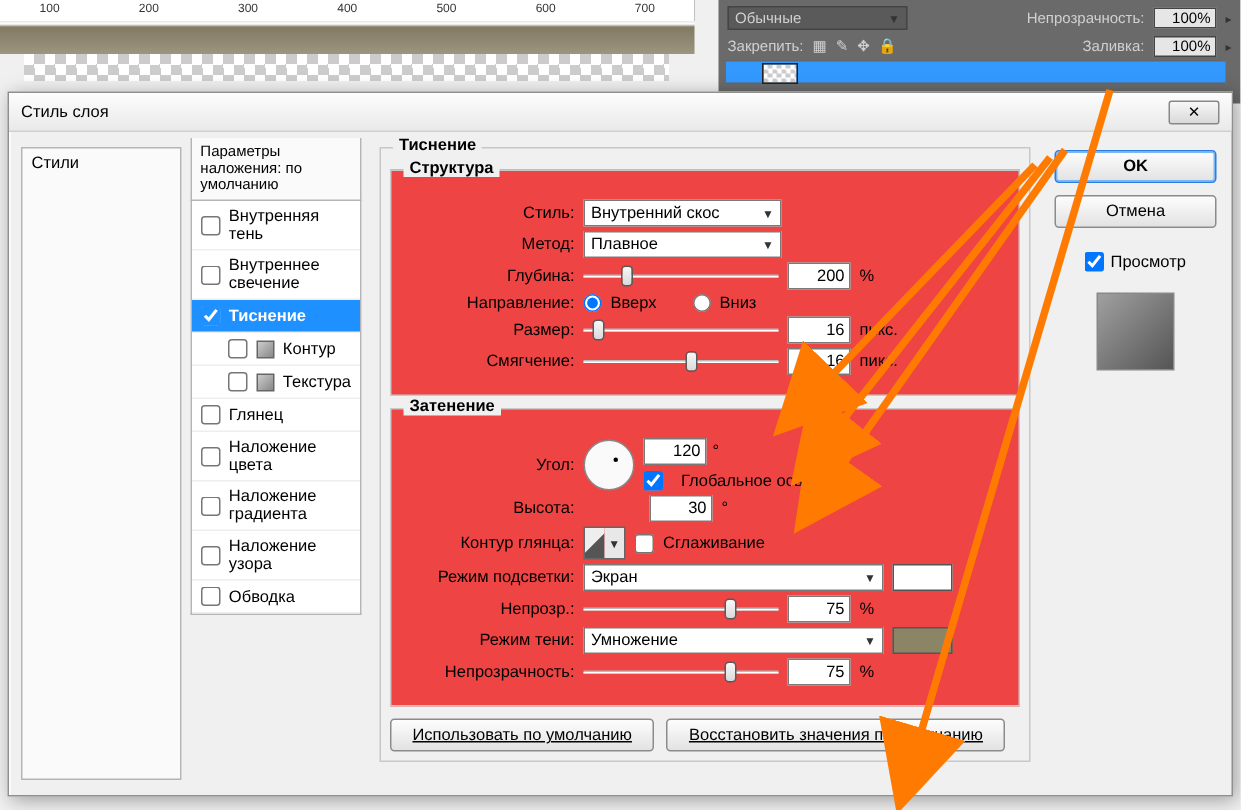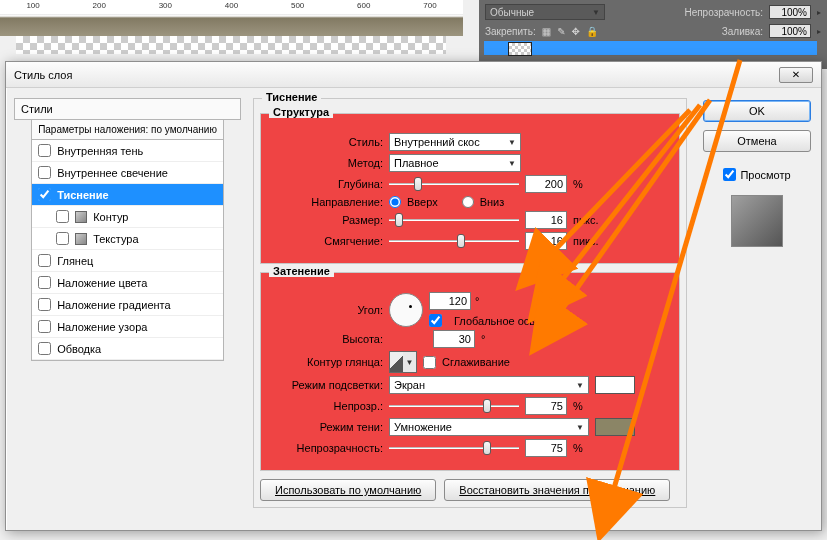--- a/index.html
+++ b/index.html
@@ -26,21 +26,21 @@
   .dialog { position: absolute; left: 5px; top: 61px; width: 817px; height: 470px;
             background: #f0f0f0; border: 1px solid #8f8f8f;
             box-shadow: 1px 1px 0 #fff inset, 2px 2px 12px rgba(0,0,0,.35); }
   .titlebar { height: 26px; display:flex; align-items:center; padding: 0 8px; font-size:11px;
               background: linear-gradient(#fdfdfd,#e9e9e9); border-bottom:1px solid #cfcfcf; }
   .titlebar .close { margin-left:auto; width:34px; height:16px; border:1px solid #888; border-radius:2px;
                      background:linear-gradient(#f7f7f7,#d9d9d9); display:flex; align-items:center; justify-content:center; font-size:10px; }
 
   .body { display:flex; height: calc(100% - 26px); }
 
-  .left-col { width: 243px; padding: 10px 8px; display:flex; flex-direction:column; gap:6px;align-items:center; }
+  .left-col { width: 243px; padding: 10px 8px; display:flex; flex-direction:row; gap:6px; }
   .styles-head { border:1px solid #b5b5b5; background:#fafafa; font-size:11px; padding:4px 6px; width:100%; }
   .blend-head  { border:1px solid #b5b5b5; border-top:none; background:#fafafa; font-size:10px; padding:4px 6px; }
 
   .style-list { border:1px solid #b5b5b5; border-top:none; background:#fff; font-size:11px; }
   .style-list .row { display:flex; align-items:center; gap:6px; padding: 4px 6px; border-bottom:1px solid #eee; }
   .style-list .row.sub { padding-left: 24px; }
   .style-list .row.sel { background:#1e90ff; color:#fff; font-weight:bold; }
   .style-list .row.sel .cb { accent-color:#1e90ff; }
   .cb { width:13px; height:13px; }
   .subicon { width:12px; height:12px; background:linear-gradient(135deg,#ccc,#888); border:1px solid #666; }
@@ -64,21 +64,21 @@
   .radio { width:12px;height:12px; }
   .swatch { width:40px; height:18px; border:1px solid #555; }
   .contour { width:28px; height:22px; border:1px solid #666; display:flex; }
   .contour > div { flex:1; }
   .anglewheel { width:34px; height:34px; border:1px solid #888; border-radius:50%; background:#fafafa; position:relative; }
   .anglewheel::after { content:''; position:absolute; width:3px; height:3px; background:#000; border-radius:50%; left:60%; top:35%; }
 
   .btns { display:flex; gap:8px; margin-top:6px;text-decoration:underline; }
   .btn  { display:flex; align-items:center; justify-content:center; font-size:11px; height:22px;
           border:1px solid #8b8b8b; border-radius:3px; background:linear-gradient(#fdfdfd,#e2e2e2); padding:0 14px; min-width:110px; }
-  .btn.primary { border:1px solid #2b7de1; box-shadow:0 0 0 1px #7bb6f5 inset; }
+  .btn.primary { border:1px solid #2b7de1; box-shadow:0 0 0 1px #7bb6f5 inset;font-weight:bold; }
 
   .right-col { width: 128px; padding: 12px 10px; display:flex; flex-direction:column; gap:8px; align-items:center; }
   .right-col .btn { width:108px; min-width:0; }
   .preview-check { display:flex; align-items:center; gap:4px; font-size:11px; margin-top:8px; }
   .preview-box { width:52px; height:52px; border:1px solid #888; background:linear-gradient(135deg,#a0a0a0,#555); margin-top:6px; }
 
   
   svg.arrows { position:absolute; left:0; top:0; width:827px; height:540px; pointer-events:none; }
 </style>
 </head>

